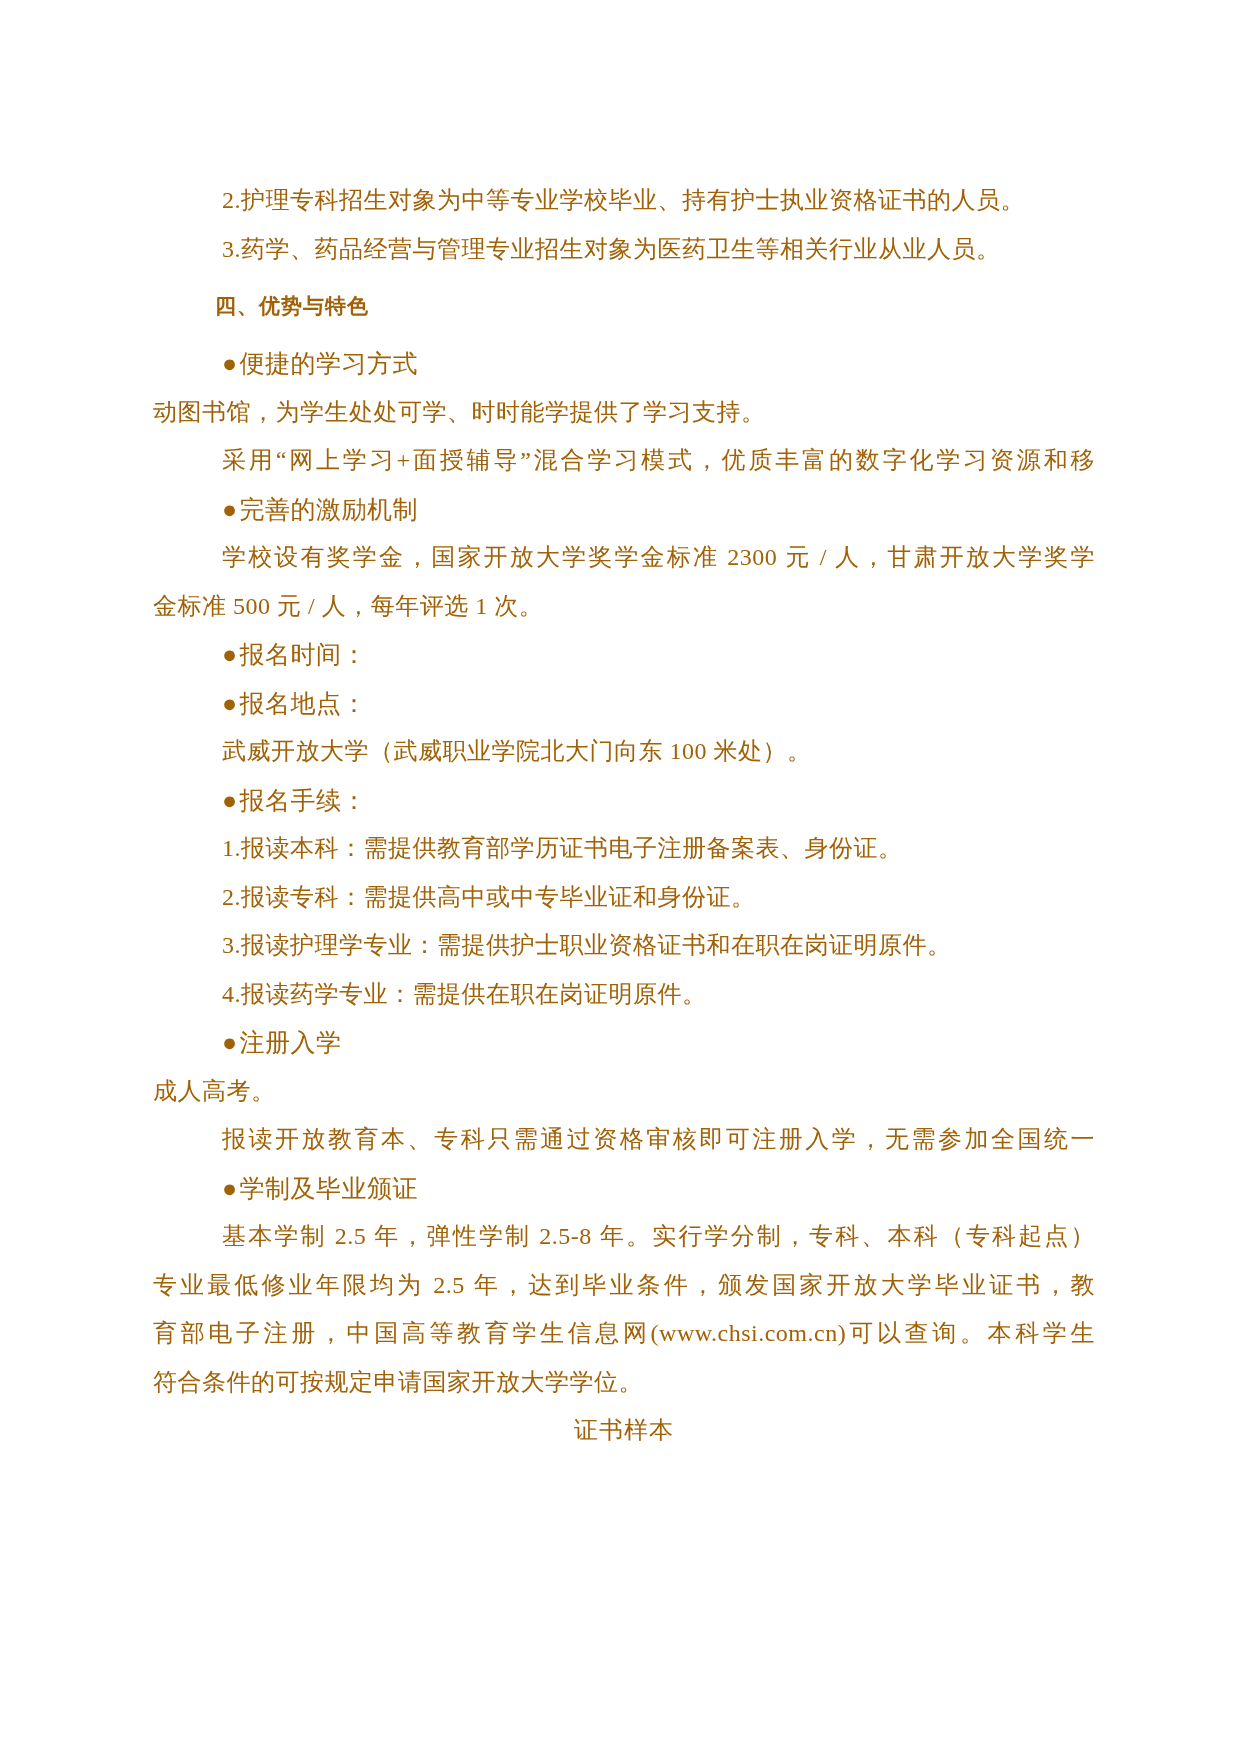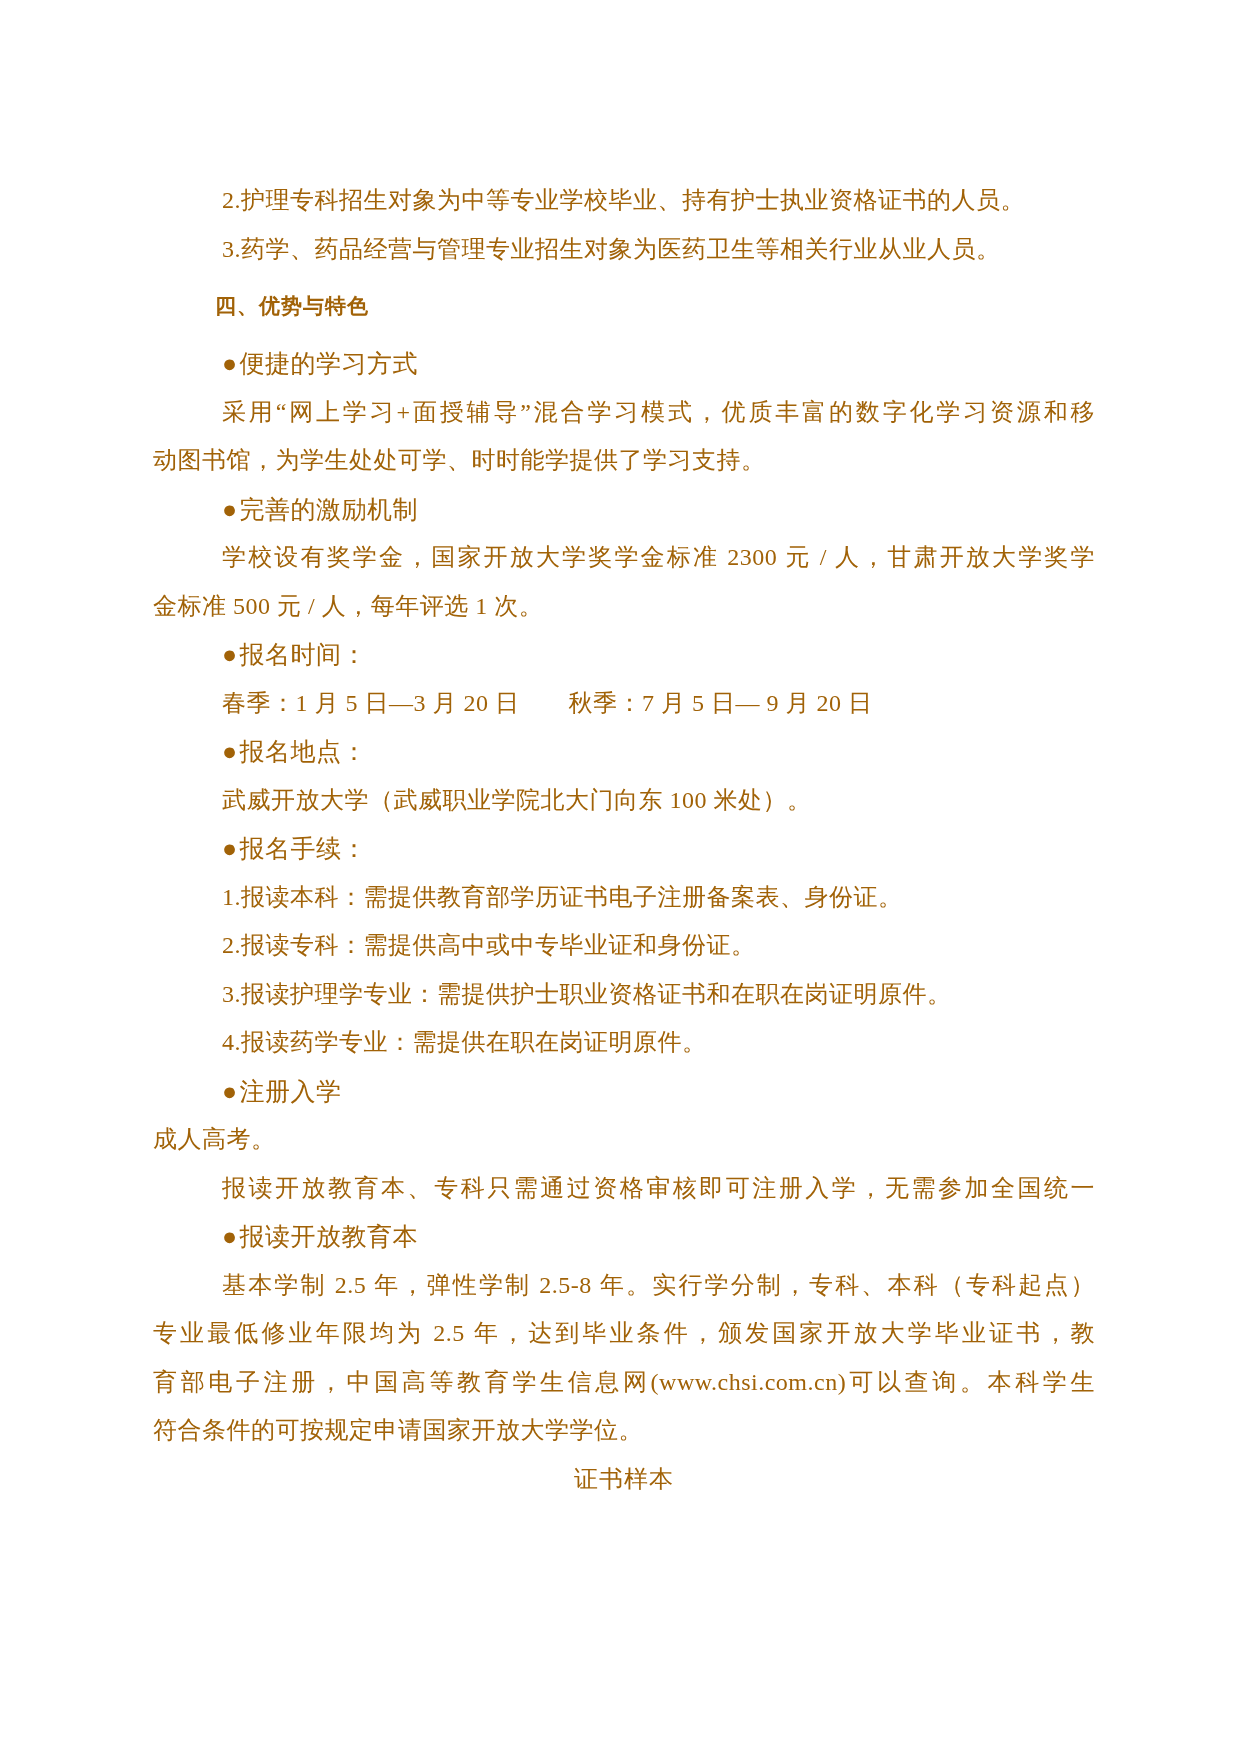--- a/index.html
+++ b/index.html
@@ -58,37 +58,36 @@
 </style>
 </head>
 <body>
 
 <div class="page">
   <div class="content" id="doc-content">
       <div class="t-line indent">2.护理专科招生对象为中等专业学校毕业、持有护士执业资格证书的人员。</div>
       <div class="t-line indent">3.药学、药品经营与管理专业招生对象为医药卫生等相关行业从业人员。</div>
       <div class="t-heading">四、优势与特色</div>
       <div class="t-bullet"><span class="bullet-dot">●</span><span>便捷的学习方式</span></div>
+      <div class="t-line">动图书馆，为学生处处可学、时时能学提供了学习支持。</div>
       <div class="t-line indent fill">采用“网上学习+面授辅导”混合学习模式，优质丰富的数字化学习资源和移</div>
-      <div class="t-line">动图书馆，为学生处处可学、时时能学提供了学习支持。</div>
       <div class="t-bullet"><span class="bullet-dot">●</span><span>完善的激励机制</span></div>
       <div class="t-line indent fill">学校设有奖学金，国家开放大学奖学金标准 2300 元 / 人，甘肃开放大学奖学</div>
       <div class="t-line">金标准 500 元 / 人，每年评选 1 次。</div>
       <div class="t-bullet"><span class="bullet-dot">●</span><span>报名时间：</span></div>
-      <div class="t-line indent">春季：1 月 5 日—3 月 20 日　　秋季：7 月 5 日— 9 月 20 日</div>
       <div class="t-bullet"><span class="bullet-dot">●</span><span>报名地点：</span></div>
       <div class="t-line indent">武威开放大学（武威职业学院北大门向东 100 米处）。</div>
       <div class="t-bullet"><span class="bullet-dot">●</span><span>报名手续：</span></div>
       <div class="t-line indent">1.报读本科：需提供教育部学历证书电子注册备案表、身份证。</div>
       <div class="t-line indent">2.报读专科：需提供高中或中专毕业证和身份证。</div>
       <div class="t-line indent">3.报读护理学专业：需提供护士职业资格证书和在职在岗证明原件。</div>
       <div class="t-line indent">4.报读药学专业：需提供在职在岗证明原件。</div>
       <div class="t-bullet"><span class="bullet-dot">●</span><span>注册入学</span></div>
       <div class="t-line">成人高考。</div>
       <div class="t-line indent fill">报读开放教育本、专科只需通过资格审核即可注册入学，无需参加全国统一</div>
-      <div class="t-bullet"><span class="bullet-dot">●</span><span>报读开放教育本</span></div>
+      <div class="t-bullet"><span class="bullet-dot">●</span><span>学制及毕业颁证</span></div>
       <div class="t-line indent fill">基本学制 2.5 年，弹性学制 2.5-8 年。实行学分制，专科、本科（专科起点）</div>
       <div class="t-line fill">专业最低修业年限均为 2.5 年，达到毕业条件，颁发国家开放大学毕业证书，教</div>
       <div class="t-line fill">育部电子注册，中国高等教育学生信息网(www.chsi.com.cn)可以查询。本科学生</div>
       <div class="t-line">符合条件的可按规定申请国家开放大学学位。</div>
       <div class="t-center">证书样本</div>
     </div>
 </div>
 
 </body></html>

